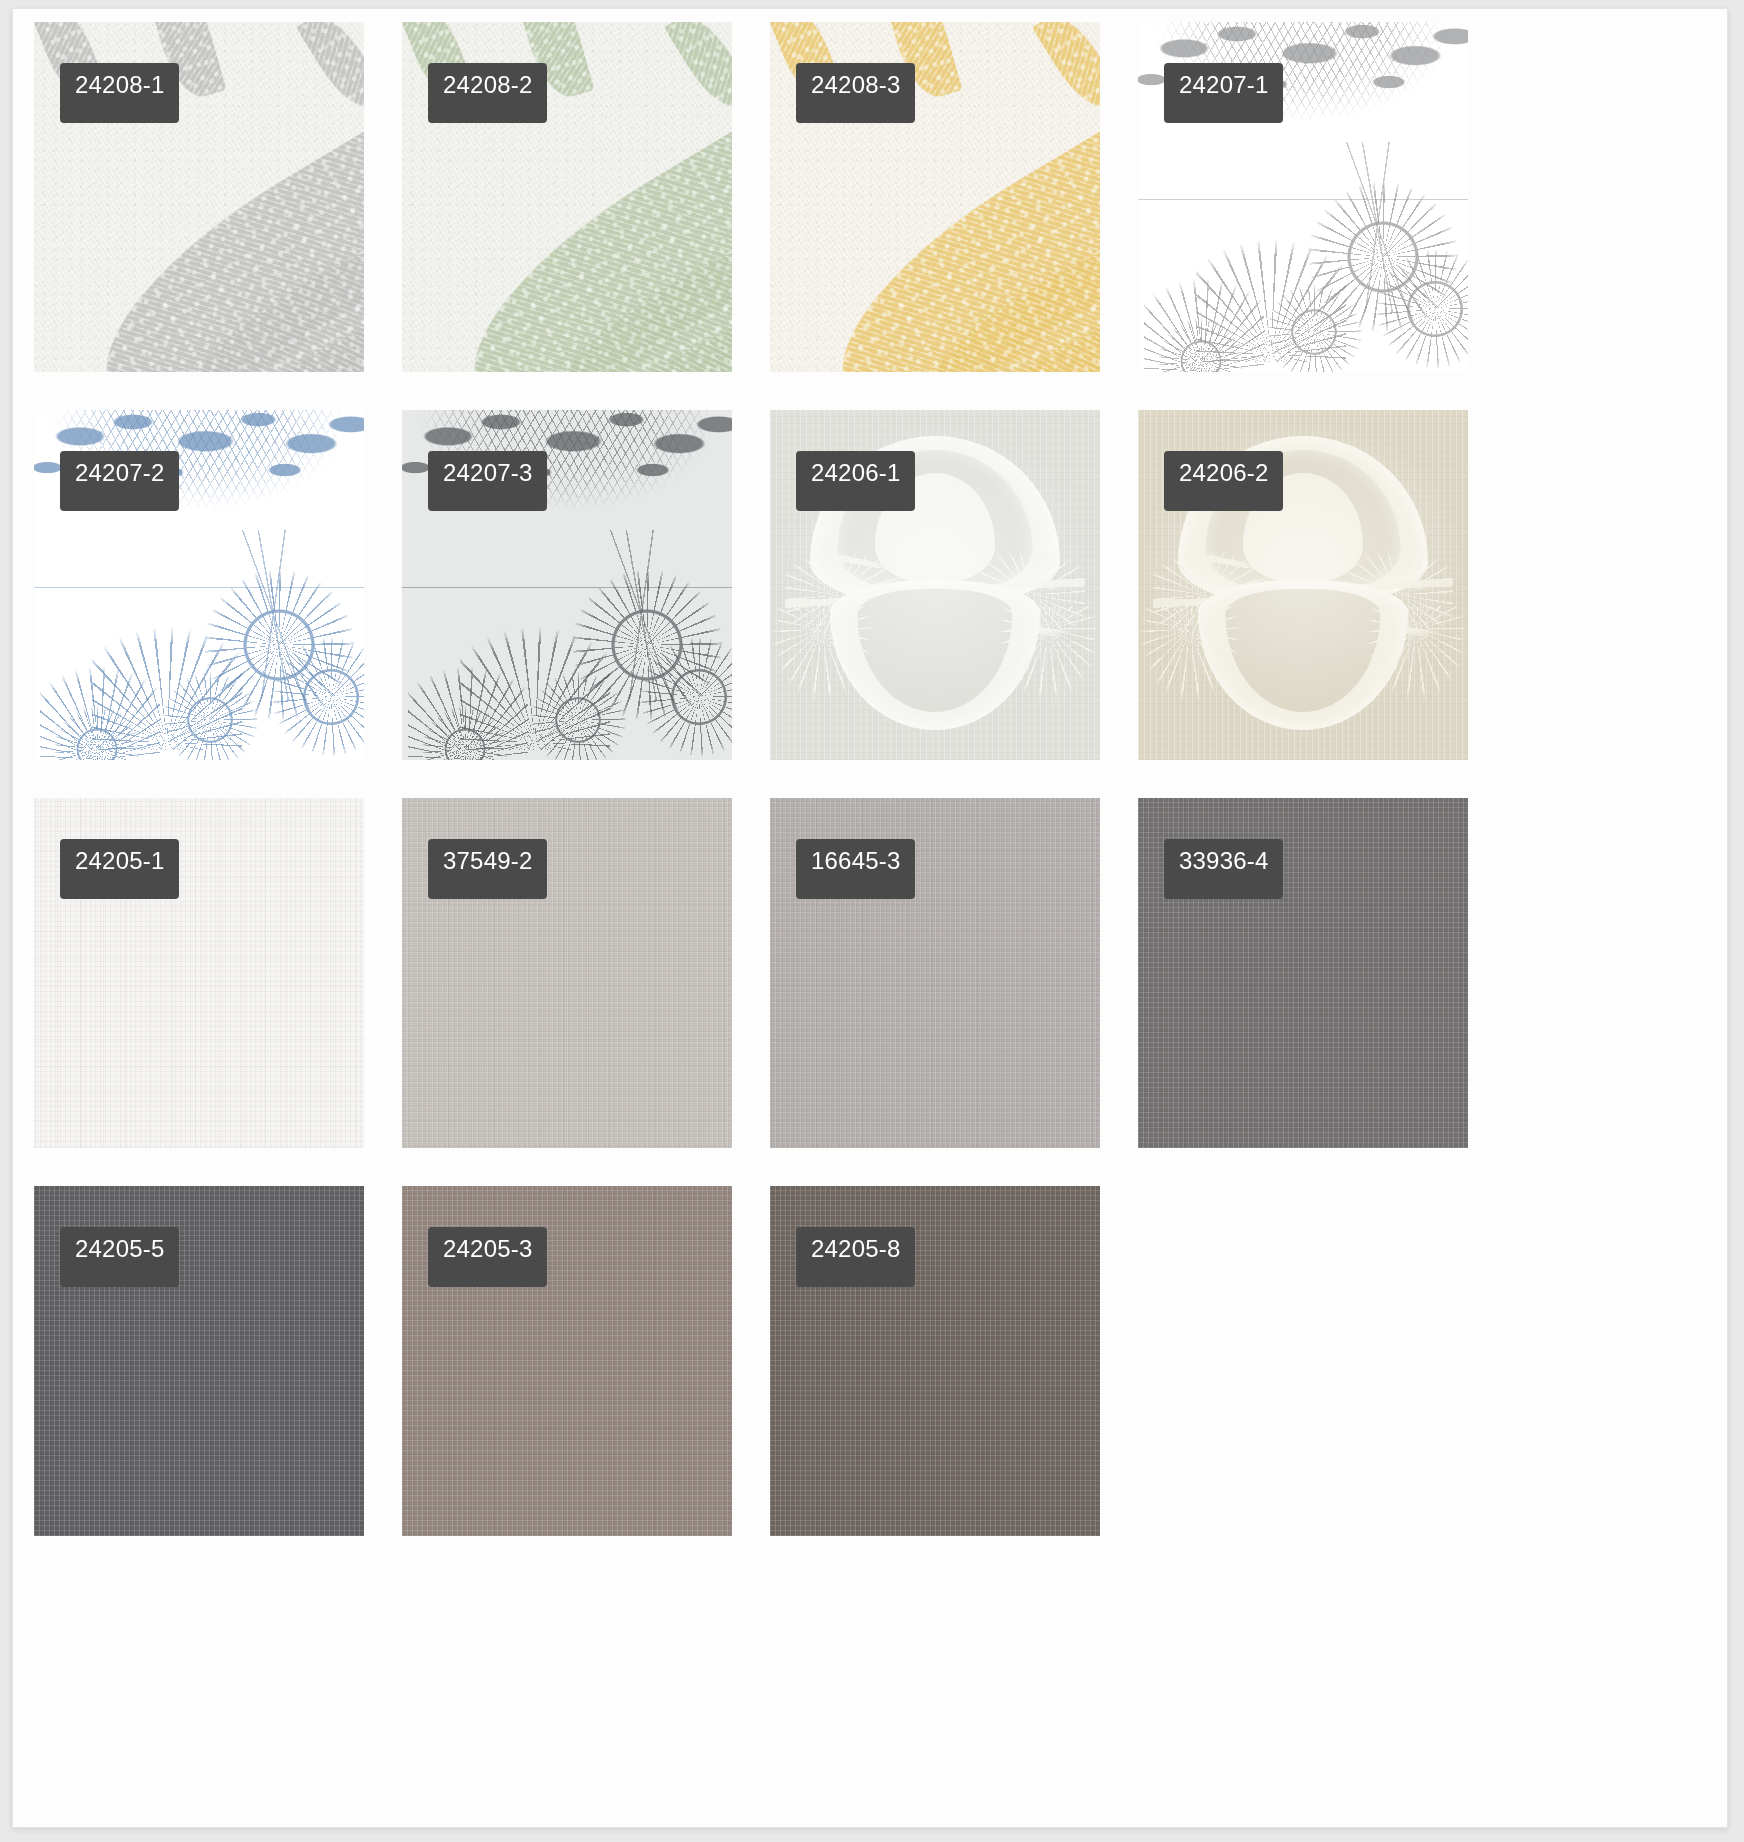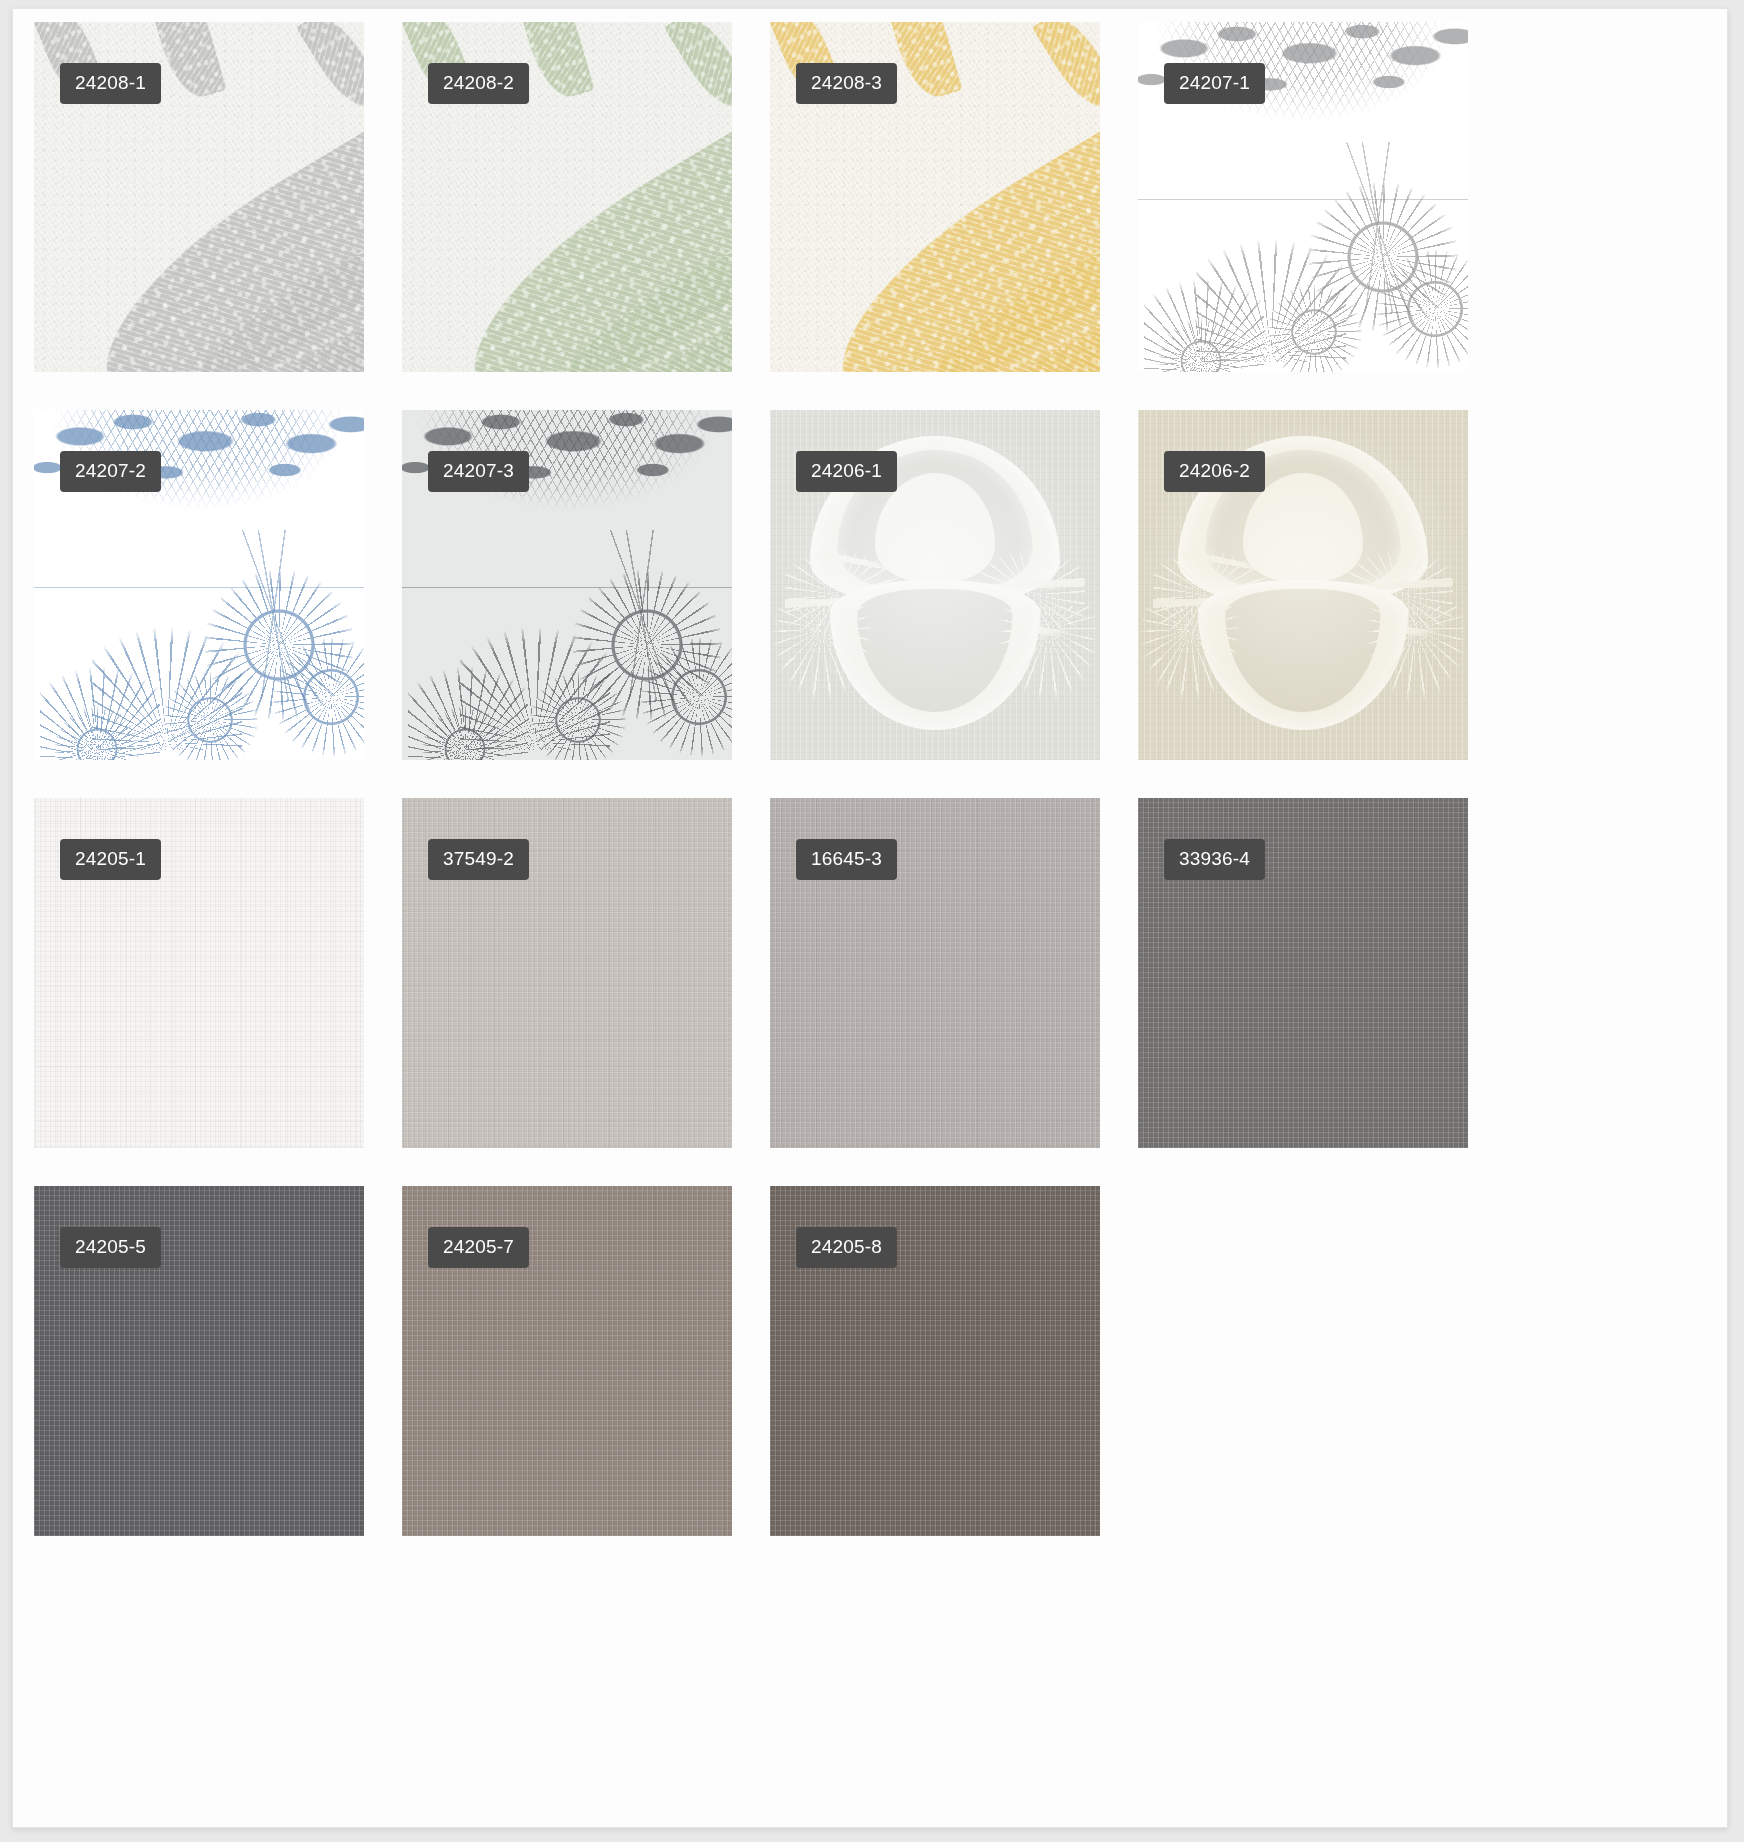--- a/index.html
+++ b/index.html
@@ -48,23 +48,23 @@
     position: absolute;
     inset: 0;
   }
 
   .badge {
     position: absolute;
     left: 26px;
     top: 41px;
     background: #4a4a4a;
     color: #ffffff;
-    font-size: 19px;
+    font-size: 24px;
     line-height: 1;
-    padding: 10px 15px 12px 15px;
+    padding: 10px 15px 26px 15px;
     border-radius: 4px;
     letter-spacing: 0.2px;
     white-space: nowrap;
     z-index: 9;
     font-family: "Liberation Sans", sans-serif;
   }
   .tile.r3c1 .badge, .tile.r3c3 .badge, .tile.r4c1 .badge, .tile.r4c3 .badge { left: 26px; }
 
   
   .leaf-base {
@@ -405,21 +405,21 @@
       <div class="linen" style="--ln:#737170"></div>
       <div class="badge">33936-4</div>
     </div>
 
     <div class="tile r4c1">
       <div class="linen" style="--ln:#605f62"></div>
       <div class="badge">24205-5</div>
     </div>
     <div class="tile r4c3">
       <div class="linen" style="--ln:#93867f"></div>
-      <div class="badge">24205-7</div>
+      <div class="badge">24205-3</div>
     </div>
     <div class="tile r4c4">
       <div class="linen" style="--ln:#6f6660"></div>
       <div class="badge">24205-8</div>
     </div>
 
   </div>
 </div>
 
 </body></html>

